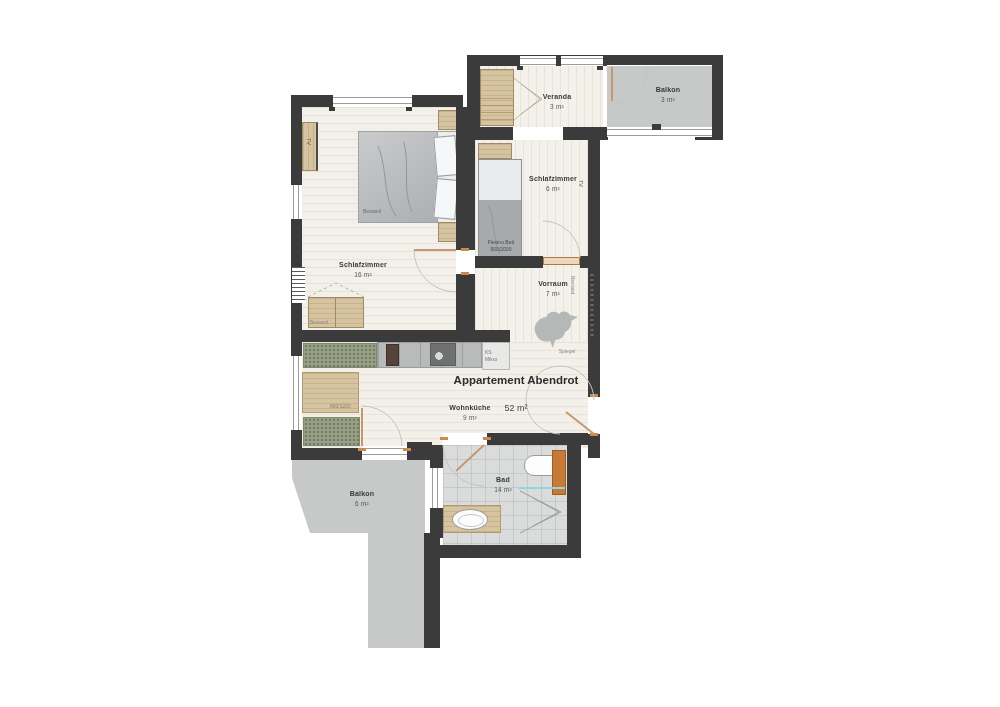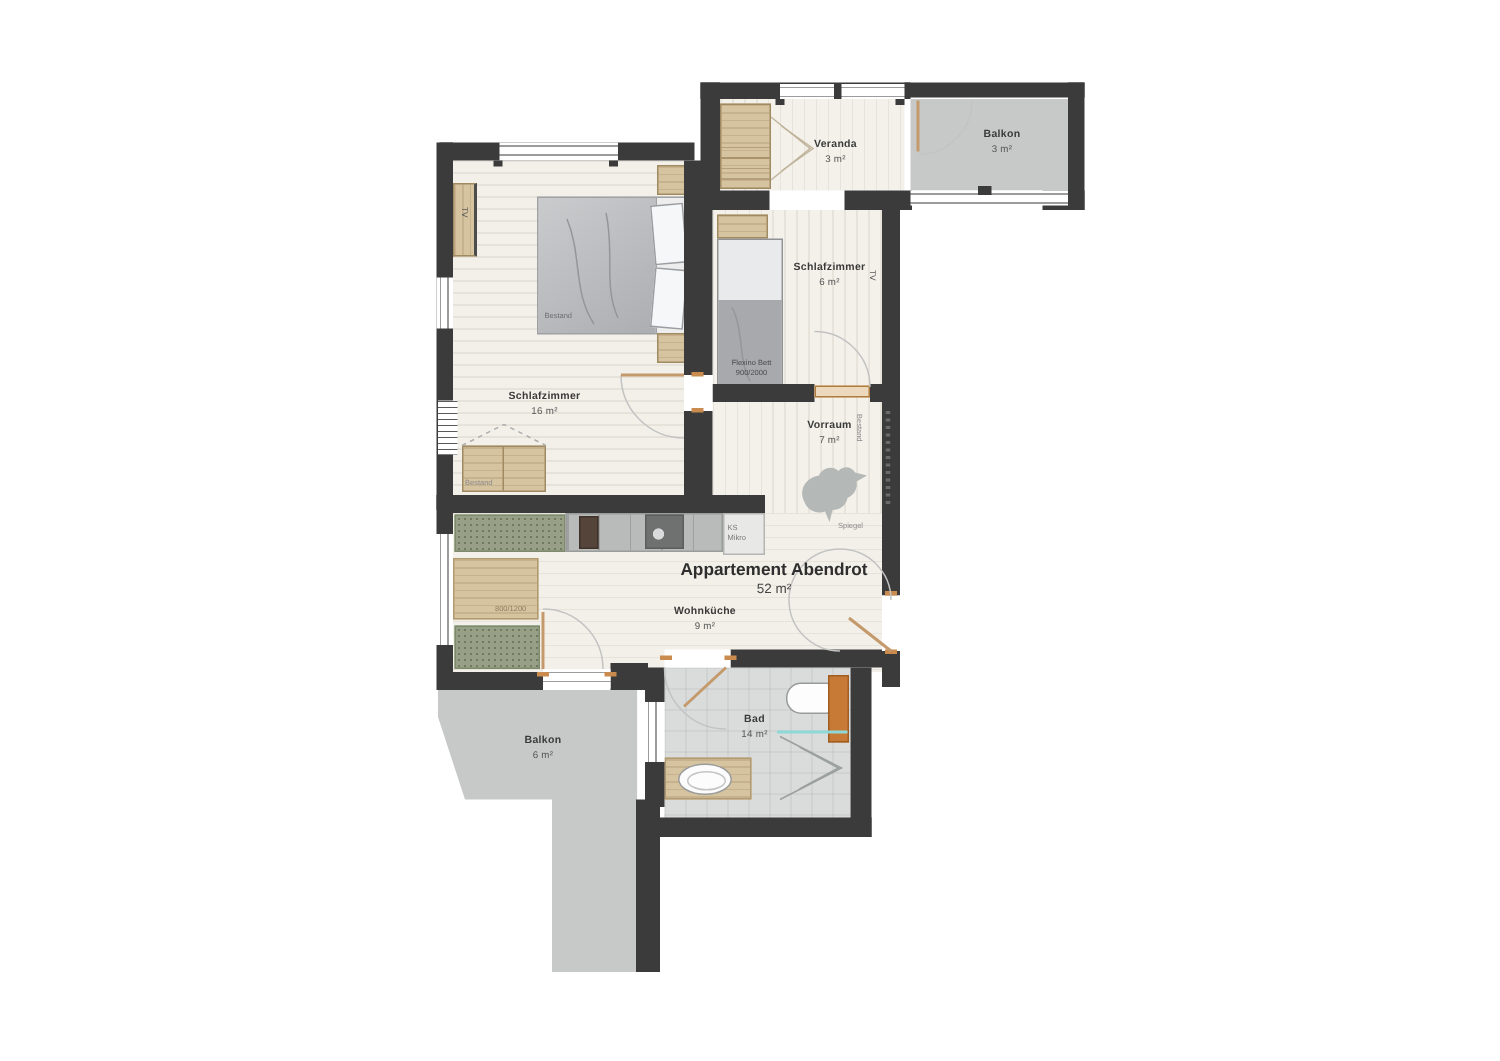--- a/index.html
+++ b/index.html
@@ -18,21 +18,21 @@
   .woodv{background-image:repeating-linear-gradient(90deg, rgba(120,90,50,.16) 0 1px, transparent 1px 5px);}
   .green{position:absolute;background:#97a086;background-image:radial-gradient(rgba(55,65,40,.4) .7px, transparent 1px);background-size:4px 4px;border:1px solid #7d8a6c;box-sizing:border-box;}
   .tick{position:absolute;width:6px;height:4px;background:#3b3b3c;}
   .otick{position:absolute;width:8px;height:3px;background:#c98b4e;}
   .rl{position:absolute;text-align:center;color:#3a3a3a;font-size:7px;font-weight:bold;line-height:1.4;letter-spacing:.2px;}
   .rl .ar{display:block;font-weight:normal;font-size:6.5px;color:#555;}
   .tiny{position:absolute;font-size:5px;line-height:1.3;color:#8a8a8a;font-weight:normal;}
   .vtext{writing-mode:vertical-rl;}
   .title{position:absolute;text-align:center;color:#2e2e2e;}
   .title .t1{display:block;font-weight:bold;font-size:11.5px;}
-  .title .t2{display:block;font-size:9px;color:#454545;margin-top:1px;}
+  .title .t2{display:block;font-size:9px;color:#454545;margin-top:17px;}
   svg{position:absolute;left:0;top:0;}
 </style>
 </head>
 <body>
 
 <div id="plan">
 
   <div class="floor f-h" style="left:302px;top:107px;width:156px;height:225px;"></div>
   <div class="floor f-v" style="left:480px;top:66px;width:123px;height:61px;"></div>
   <div class="floor balc" style="left:607px;top:66px;width:105px;height:61px;"></div>

